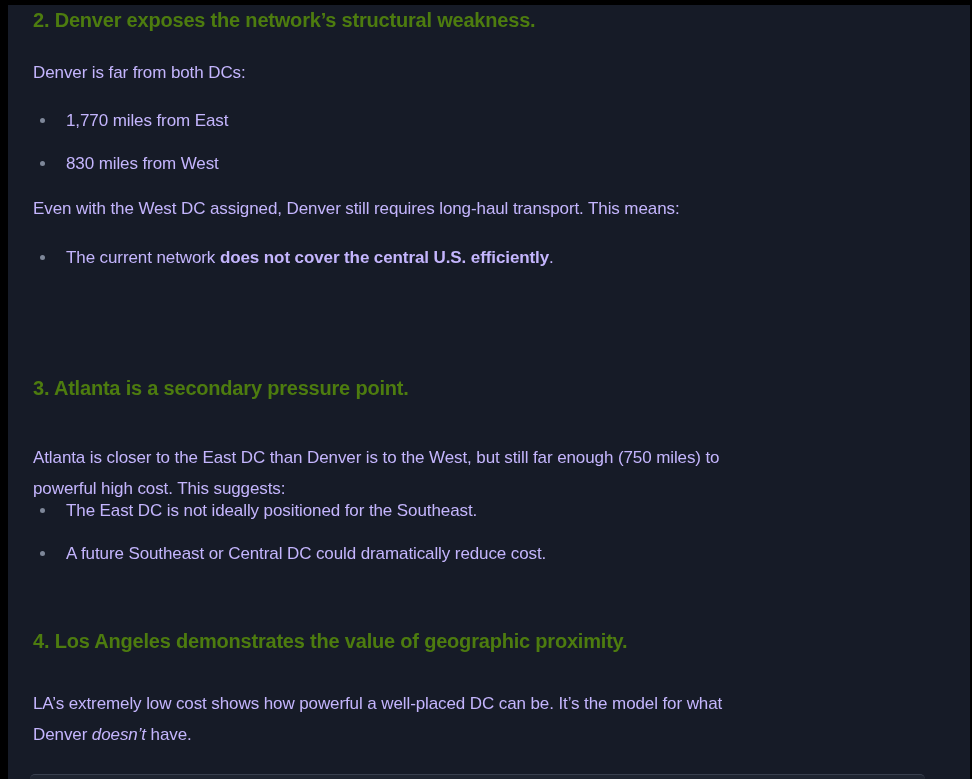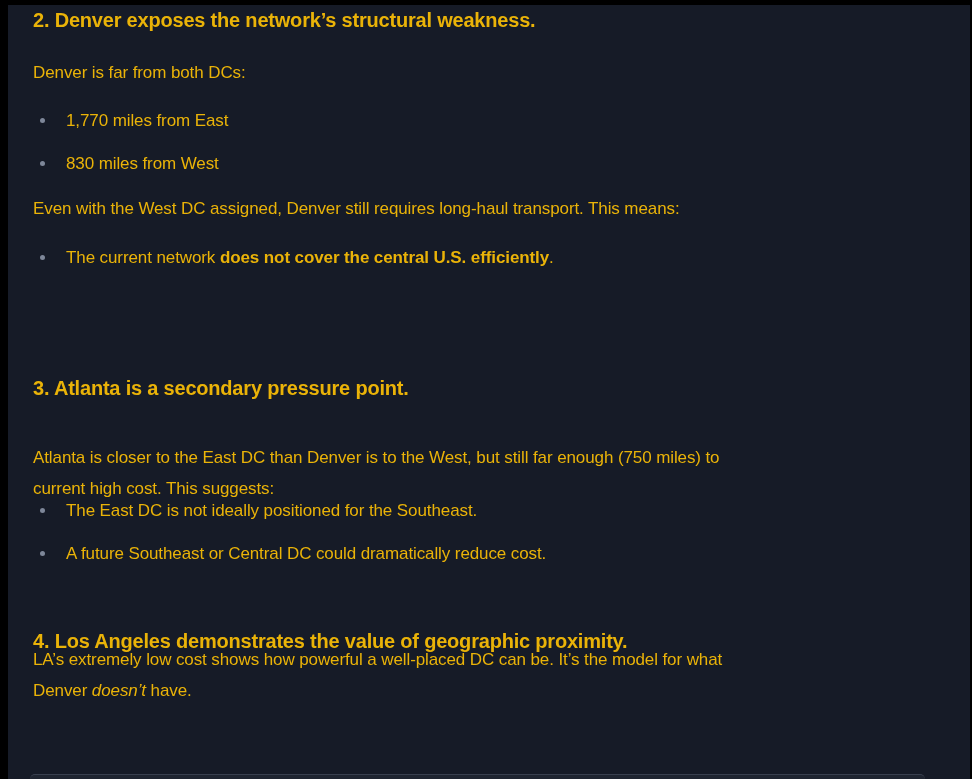--- a/index.html
+++ b/index.html
@@ -29,28 +29,28 @@
   .block {
     position: absolute;
     left: 33px;
     margin: 0;
     white-space: nowrap;
   }
   h3.block {
     font-size: 20px;
     line-height: 26px;
     font-weight: 700;
-    color: #eab308;
+    color: #4d7c0f;
     letter-spacing: -0.2px;
   }
   .p, .li {
     font-size: 17px;
     line-height: 31px;
     font-weight: 400;
-    color: #eab308;
+    color: #c4b5fd;
     letter-spacing: -0.1px;
   }
   .p .line { display: block; }
   ul.block {
     list-style: none;
     padding: 0;
     margin: 0;
   }
   .li {
     position: relative;
@@ -113,36 +113,36 @@
     <li class="li">
       <span class="dot"></span>
       <span><span>The current network </span><span class="b">does not cover the central U.S. efficiently</span><span>.</span></span>
     </li>
   </ul>
 
   <h3 class="block" style="top:375px">3. Atlanta is a secondary pressure point.</h3>
 
   <div class="block p" style="top:442px">
       <div class="line"><span>Atlanta is closer to the East DC than Denver is to the West, but still far enough (750 miles) to</span></div>
-      <div class="line"><span>current high cost. This suggests:</span></div>
+      <div class="line"><span>powerful high cost. This suggests:</span></div>
     </div>
 
   <ul class="block" style="top:495px">
     <li class="li">
       <span class="dot"></span>
       <span><span>The East DC is not ideally positioned for the Southeast.</span></span>
     </li>
     <li class="li">
       <span class="dot"></span>
       <span><span>A future Southeast or Central DC could dramatically reduce cost.</span></span>
     </li>
   </ul>
 
   <h3 class="block" style="top:628px">4. Los Angeles demonstrates the value of geographic proximity.</h3>
 
-  <div class="block p" style="top:644px">
+  <div class="block p" style="top:688px">
       <div class="line"><span>LA’s extremely low cost shows how powerful a well-placed DC can be. It’s the model for what</span></div>
       <div class="line"><span>Denver </span><span class="i">doesn’t</span><span> have.</span></div>
     </div>
 
 </main>
 
 <div class="bottom-bar"></div>
 
 </body></html>

